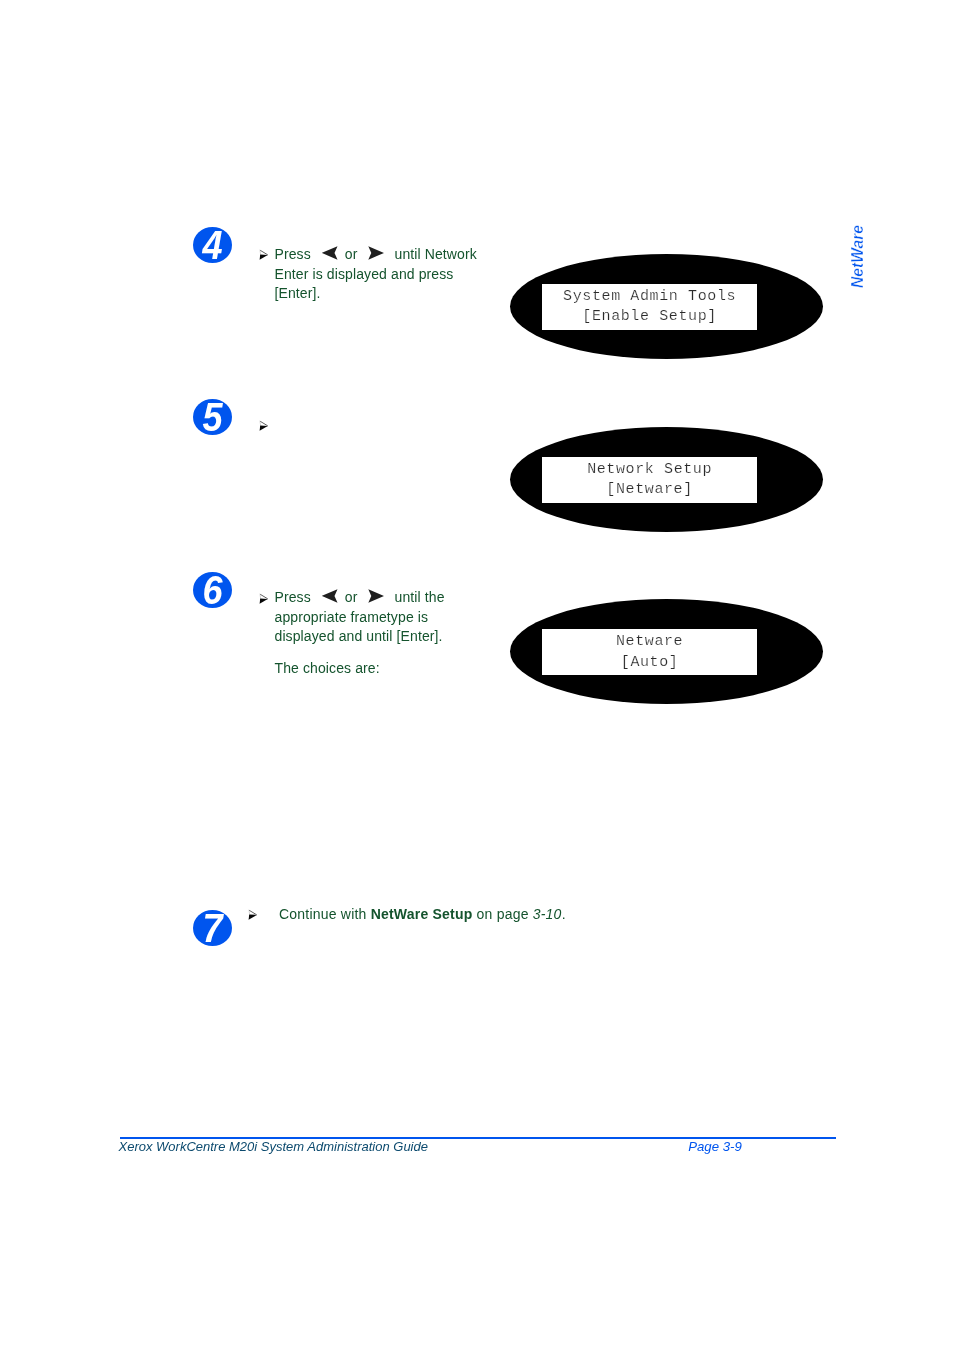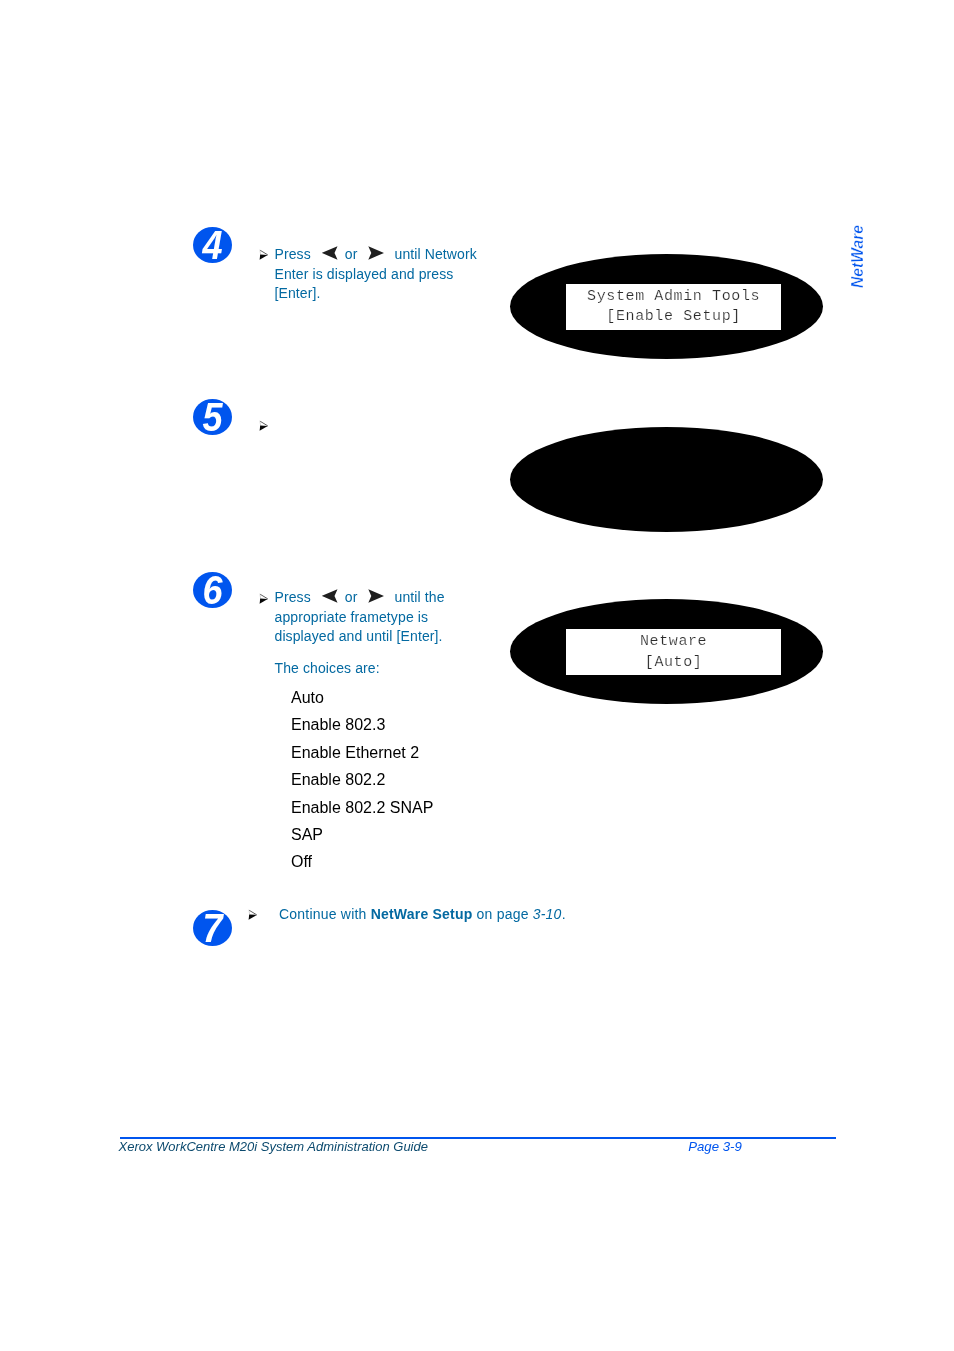--- a/index.html
+++ b/index.html
@@ -21,33 +21,33 @@
   .badge .disc{position:absolute;left:0;top:0;width:39px;height:36px;
      border-radius:50%;background:#0055EE;}
   .badge .num{position:absolute;left:0;top:0;width:39px;height:36px;
      color:#ffffff;font-style:italic;font-weight:bold;font-size:40px;
      line-height:36.0px;text-align:center;
      transform:scaleX(0.9);transform-origin:50% 50%;}
 
   
   .bullet{position:absolute;width:10px;height:11px;}
   .bullet svg{display:block;}
-  .body{position:absolute;font-size:14px;line-height:19.65px;color:#0369a1;
+  .body{position:absolute;font-size:14px;line-height:19.65px;color:#14532d;
      white-space:nowrap;letter-spacing:0.11px;}
   .choice{position:absolute;font-size:16px;line-height:27.4px;color:#000;
      white-space:nowrap;}
   .gap{display:inline-block;}
   .arrw{display:inline-block;width:16px;height:14px;vertical-align:-1px;}
   .arrw svg{display:block;}
 
   
   .lcd{position:absolute;width:313px;height:105px;}
   .lcd .oval{position:absolute;left:0;top:0;width:313px;height:105px;
      background:#000;border-radius:50%;}
-  .lcd .screen{position:absolute;left:56px;top:30px;width:215px;height:46px;
+  .lcd .screen{position:absolute;left:32px;top:30px;width:215px;height:46px;
      background:#fff;}
   .lcd .screen .ln{font-family:"Liberation Mono","DejaVu Sans Mono",monospace;
      font-size:15px;letter-spacing:0.61px;text-indent:0.61px;
      line-height:20.5px;text-align:center;color:#2b2b2b;
      -webkit-text-stroke:0.22px #ffffff;}
   .lcd .screen .ln.first{padding-top:3px;}
 
   
   .frule{position:absolute;left:119.8px;top:1136.6px;width:716.2px;height:2.4px;
      background:#0055EE;}
@@ -99,20 +99,24 @@
   </div>
   <div class="bullet" style="left:258px;top:420.3px" aria-label="bullet-arrowhead-icon">
       <svg width="10" height="11" viewBox="0 0 10 11">
         <path d="M1.9 1.1 L9.8 5.9" fill="none" stroke="#606060" stroke-width="1.0"></path>
         <path d="M2.0 1.4 L2.7 5.8" fill="none" stroke="#d0d0d0" stroke-width="0.9"></path>
         <path d="M2.2 5.6 L9.8 5.9 L1.6 10.8 Z" fill="#080808"></path>
       </svg>
     </div>
   <div class="lcd" style="left:509.8px;top:426.5px">
     <div class="oval"></div>
+    <div class="screen">
+      <div class="ln first">Network Setup</div>
+      <div class="ln">[Netware]</div>
+    </div>
   </div>
 
   <div class="badge" style="left:192.5px;top:571.7px">
     <div class="disc"></div>
     <div class="num">6</div>
   </div>
   <div class="bullet" style="left:258px;top:592.5px" aria-label="bullet-arrowhead-icon">
       <svg width="10" height="11" viewBox="0 0 10 11">
         <path d="M1.9 1.1 L9.8 5.9" fill="none" stroke="#606060" stroke-width="1.0"></path>
         <path d="M2.0 1.4 L2.7 5.8" fill="none" stroke="#d0d0d0" stroke-width="0.9"></path>
@@ -122,29 +126,20 @@
   <div class="body" style="left:274.5px;top:588px">
     <div><span>Press</span><span class="gap" style="width:11px"></span><span class="arrw" aria-label="arrow-left-icon"><svg width="16" height="14" viewBox="0 0 16 14">
             <path d="M-0.3 6.9 L15.5 0.15 L12.5 6.9 L15.5 13.65 Z" fill="#1f1f1f"></path>
           </svg></span><span class="gap" style="width:7px"></span><span>or</span><span class="gap" style="width:10px"></span><span class="arrw" aria-label="arrow-right-icon"><svg width="16" height="14" viewBox="0 0 16 14">
             <path d="M16.0 6.9 L0.3 0.15 L3.3 6.9 L0.3 13.65 Z" fill="#1f1f1f"></path>
           </svg></span><span class="gap" style="width:11px"></span><span>until the</span></div>
     <div>appropriate frametype is</div>
     <div>displayed and until [Enter].</div>
   </div>
   <div class="body" style="left:274.5px;top:658.5px">The choices are:</div>
-  <div class="choice" style="left:291px;top:684px">
-    <div>Auto</div>
-    <div>Enable 802.3</div>
-    <div>Enable Ethernet 2</div>
-    <div>Enable 802.2</div>
-    <div>Enable 802.2 SNAP</div>
-    <div>SAP</div>
-    <div>Off</div>
-  </div>
   <div class="lcd" style="left:509.8px;top:599.2px">
     <div class="oval"></div>
     <div class="screen">
       <div class="ln first">Netware</div>
       <div class="ln">[Auto]</div>
     </div>
   </div>
 
   <div class="badge" style="left:192.5px;top:910.1px">
     <div class="disc"></div>

